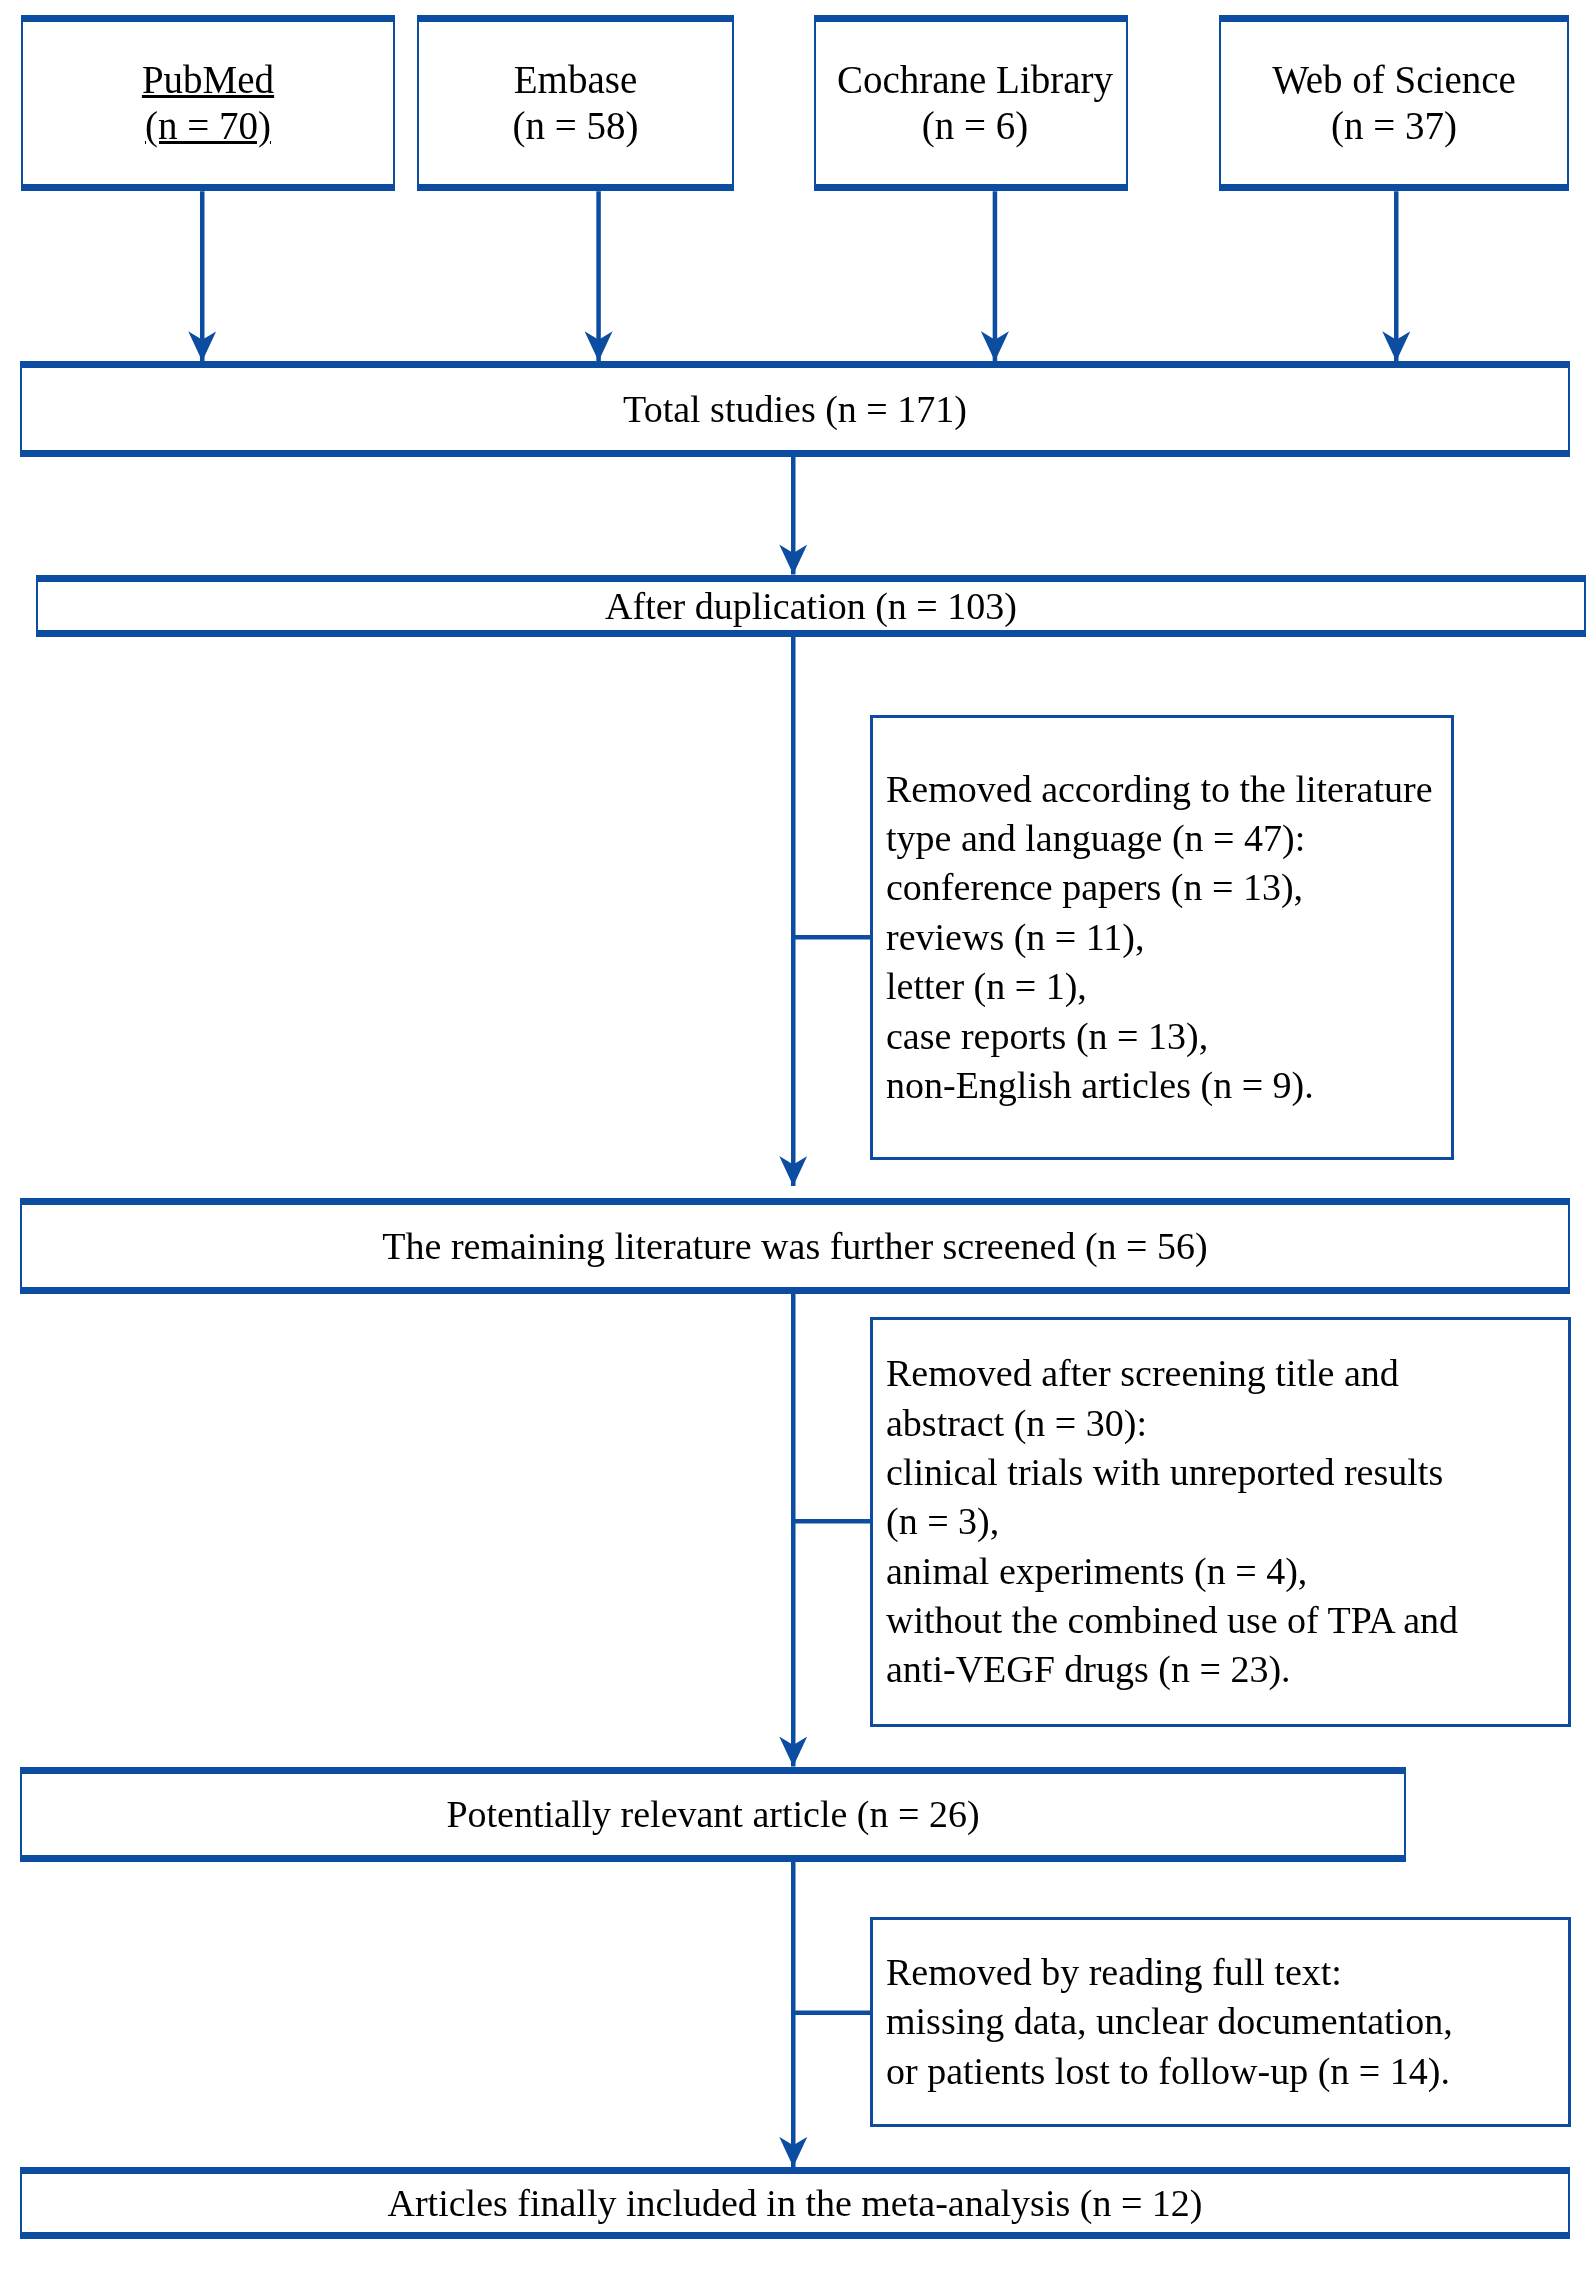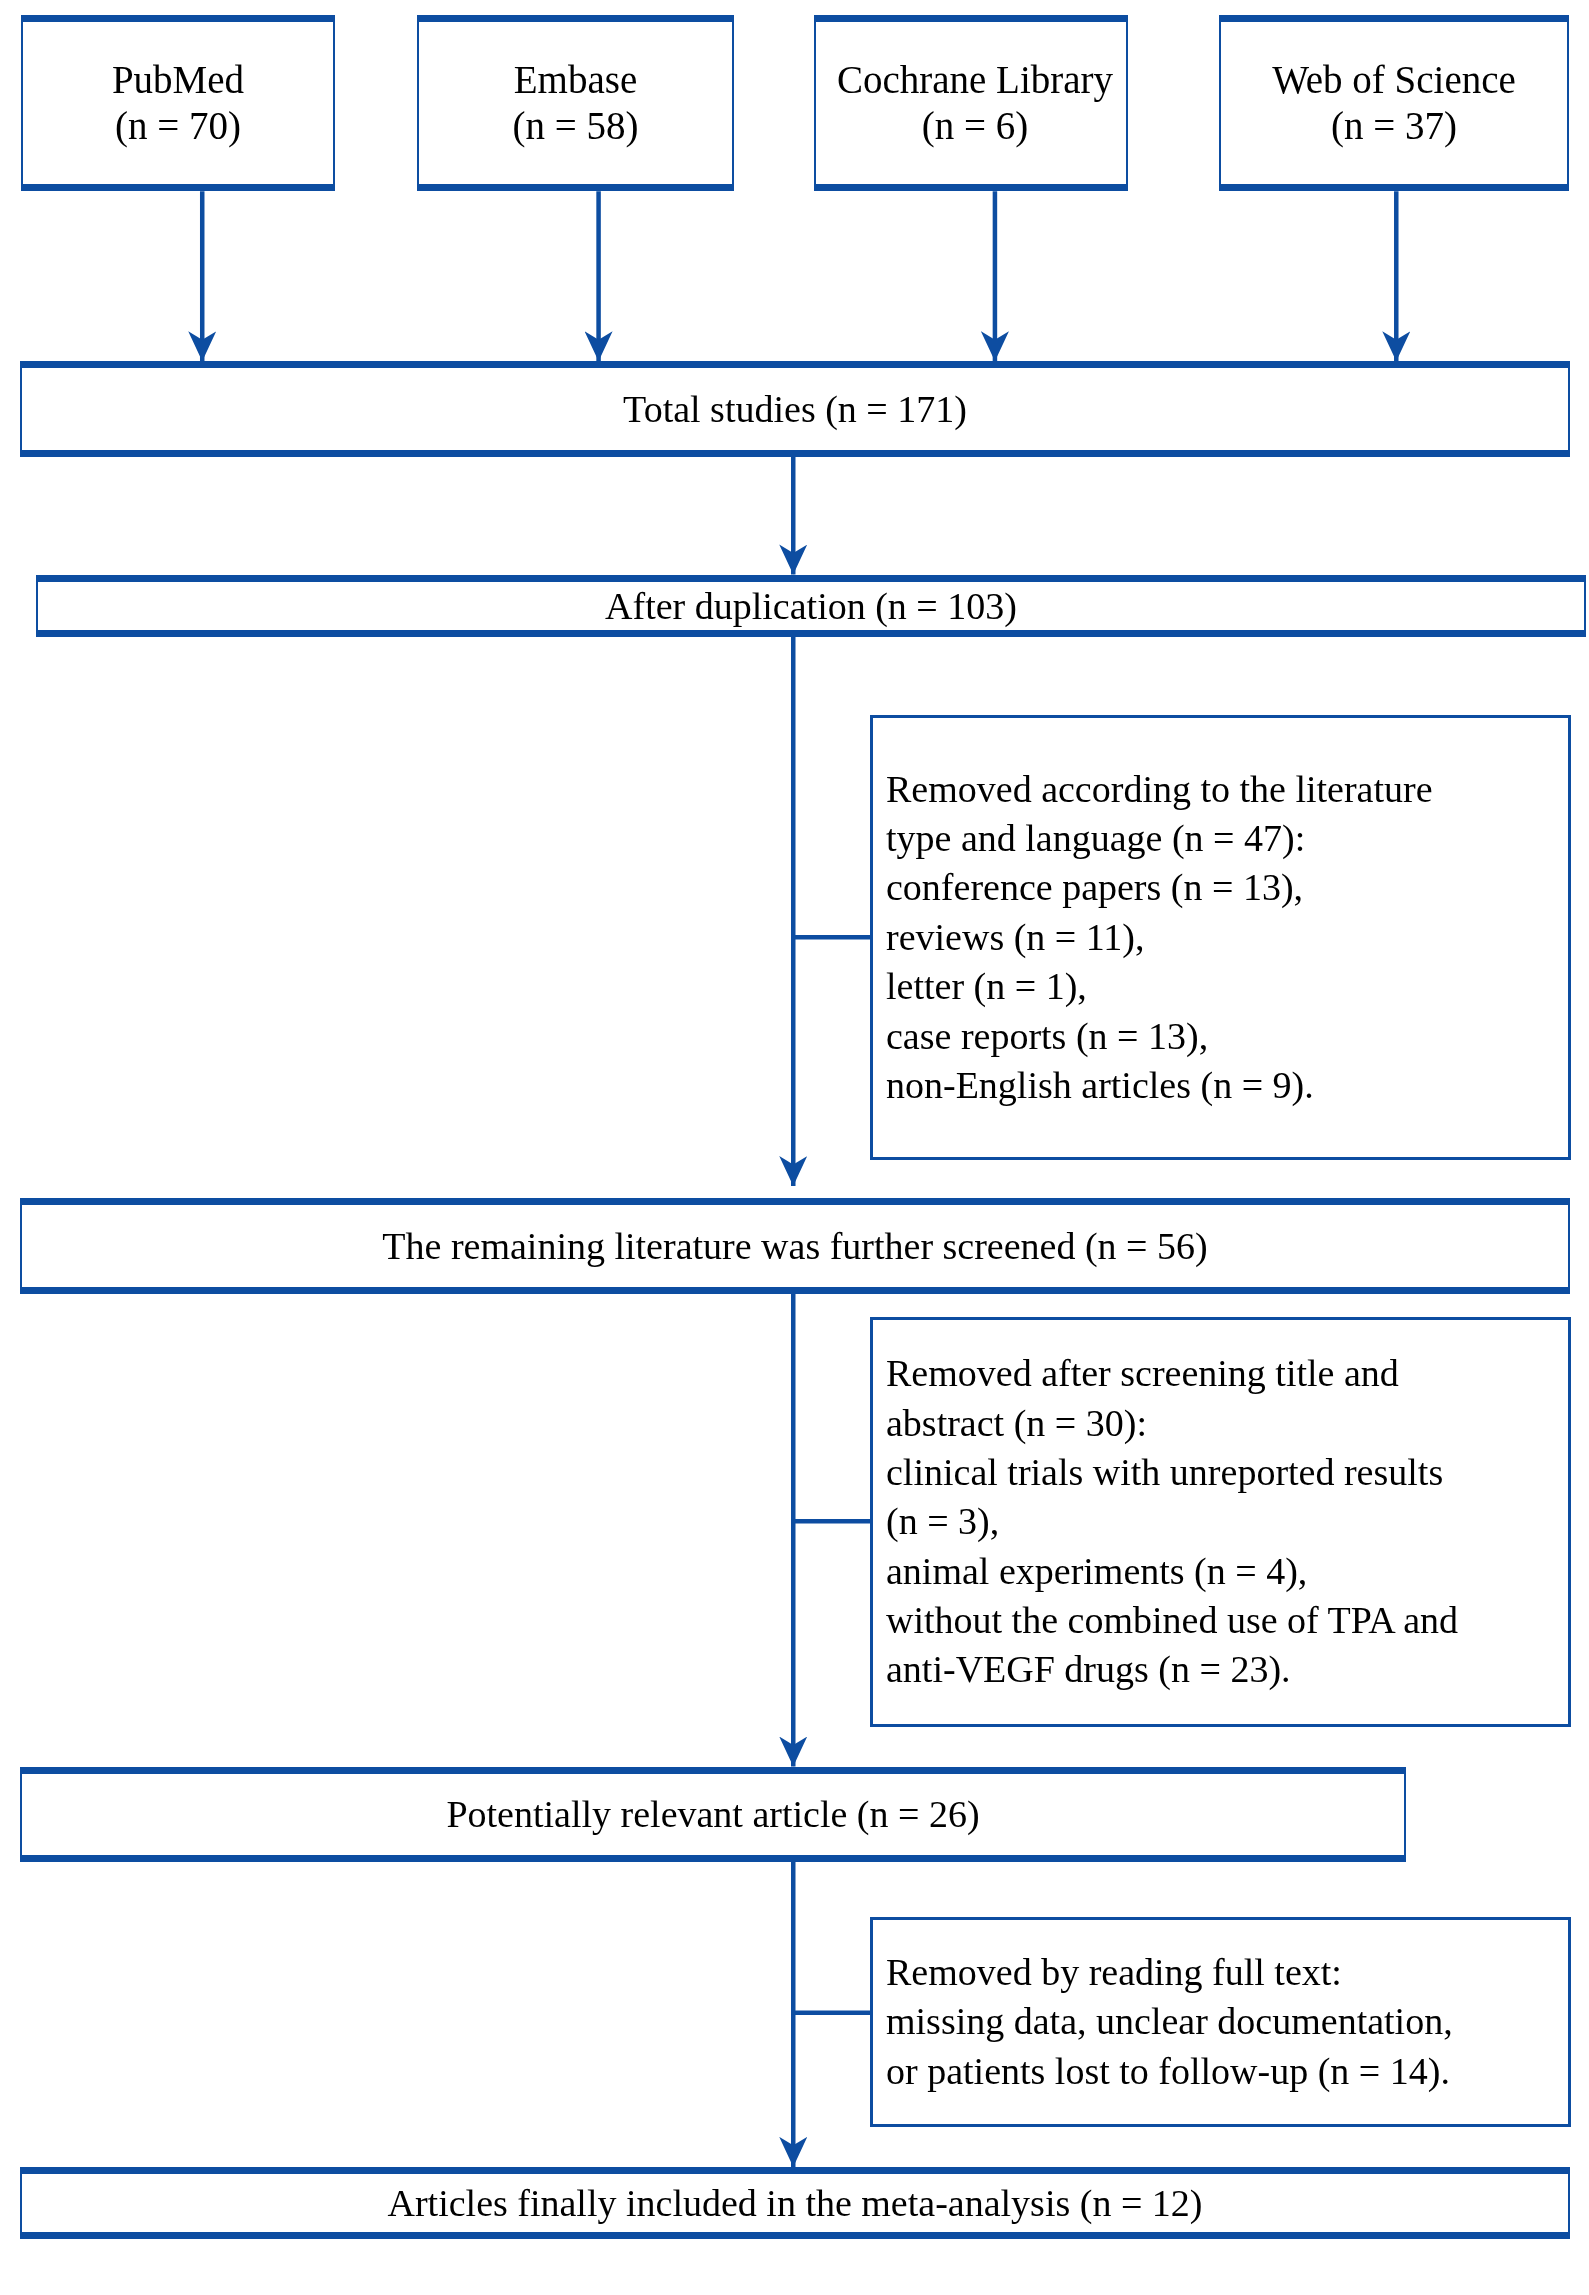--- a/index.html
+++ b/index.html
@@ -96,21 +96,21 @@
       <line x1="1585" y1="1873" x2="1742" y2="1873"></line>
 
       <line x1="1585" y1="2562" x2="1585" y2="3530" marker-end="url(#ahBig)"></line>
       <line x1="1585" y1="3040" x2="1742" y2="3040"></line>
 
       <line x1="1585" y1="3720" x2="1585" y2="4330" marker-end="url(#ahBig)"></line>
       <line x1="1585" y1="4022" x2="1742" y2="4022"></line>
     </g>
   </svg>
 
-  <div class="node spine fs-src" style="left:21px; top:15px; width:314px; height:176px;">
+  <div class="node spine fs-src" style="left:21px; top:15px; width:374px; height:176px;text-decoration:underline;">
     <span class="txt">PubMed
 (n = 70)</span>
   </div>
 
   <div class="node spine fs-src" style="left:417px; top:15px; width:317px; height:176px;">
     <span class="txt">Embase
 (n = 58)</span>
   </div>
 
   <div class="node spine fs-src" style="left:814px; top:15px; width:314px; height:176px;padding-left:8px;">
@@ -124,21 +124,21 @@
   </div>
 
   <div class="node spine fs-spine" style="left:20px; top:361px; width:1550px; height:96px;">
     <span class="txt">Total studies (n = 171)</span>
   </div>
 
   <div class="node spine fs-spine" style="left:20px; top:575px; width:1550px; height:62px;margin-left:16px;">
     <span class="txt">After duplication (n = 103)</span>
   </div>
 
-  <div class="node callout fs-call" style="left:870px; top:715px; width:701px; height:445px;">
+  <div class="node callout fs-call" style="left:870px; top:715px; width:584px; height:445px;">
     <span class="txt">Removed according to the literature
 type and language (n = 47):
 conference papers (n = 13),
 reviews (n = 11),
 letter (n = 1),
 case reports (n = 13),
 non-English articles (n = 9).</span>
   </div>
 
   <div class="node spine fs-spine" style="left:20px; top:1186px; width:1550px; height:96px;margin-top:12px;">

